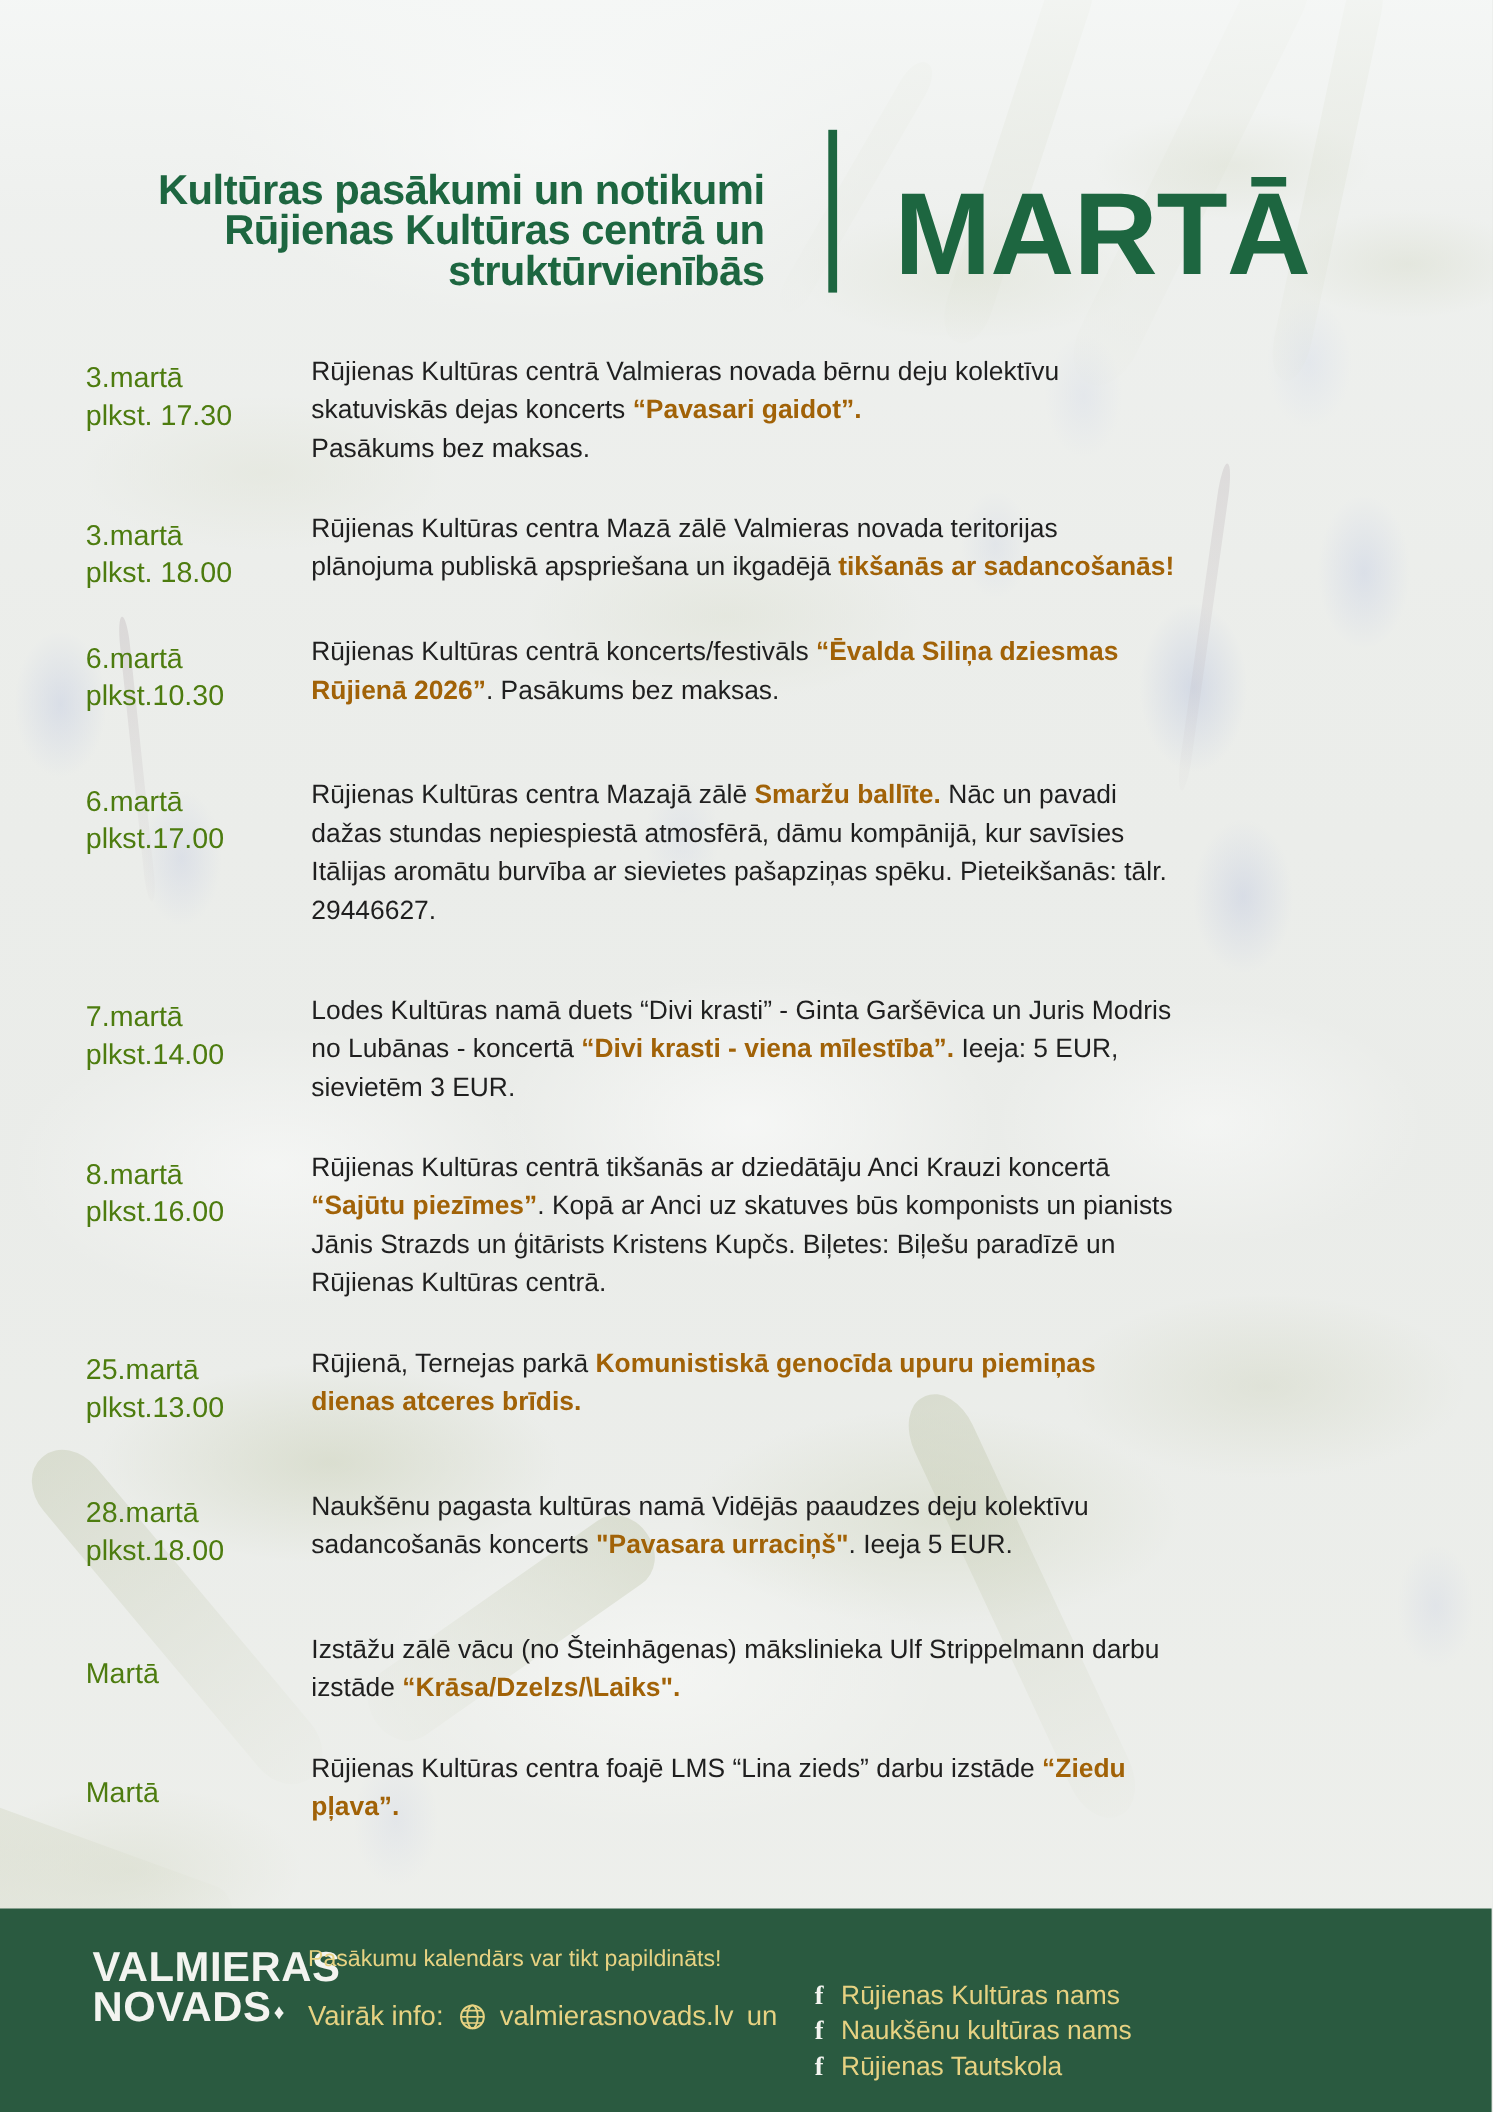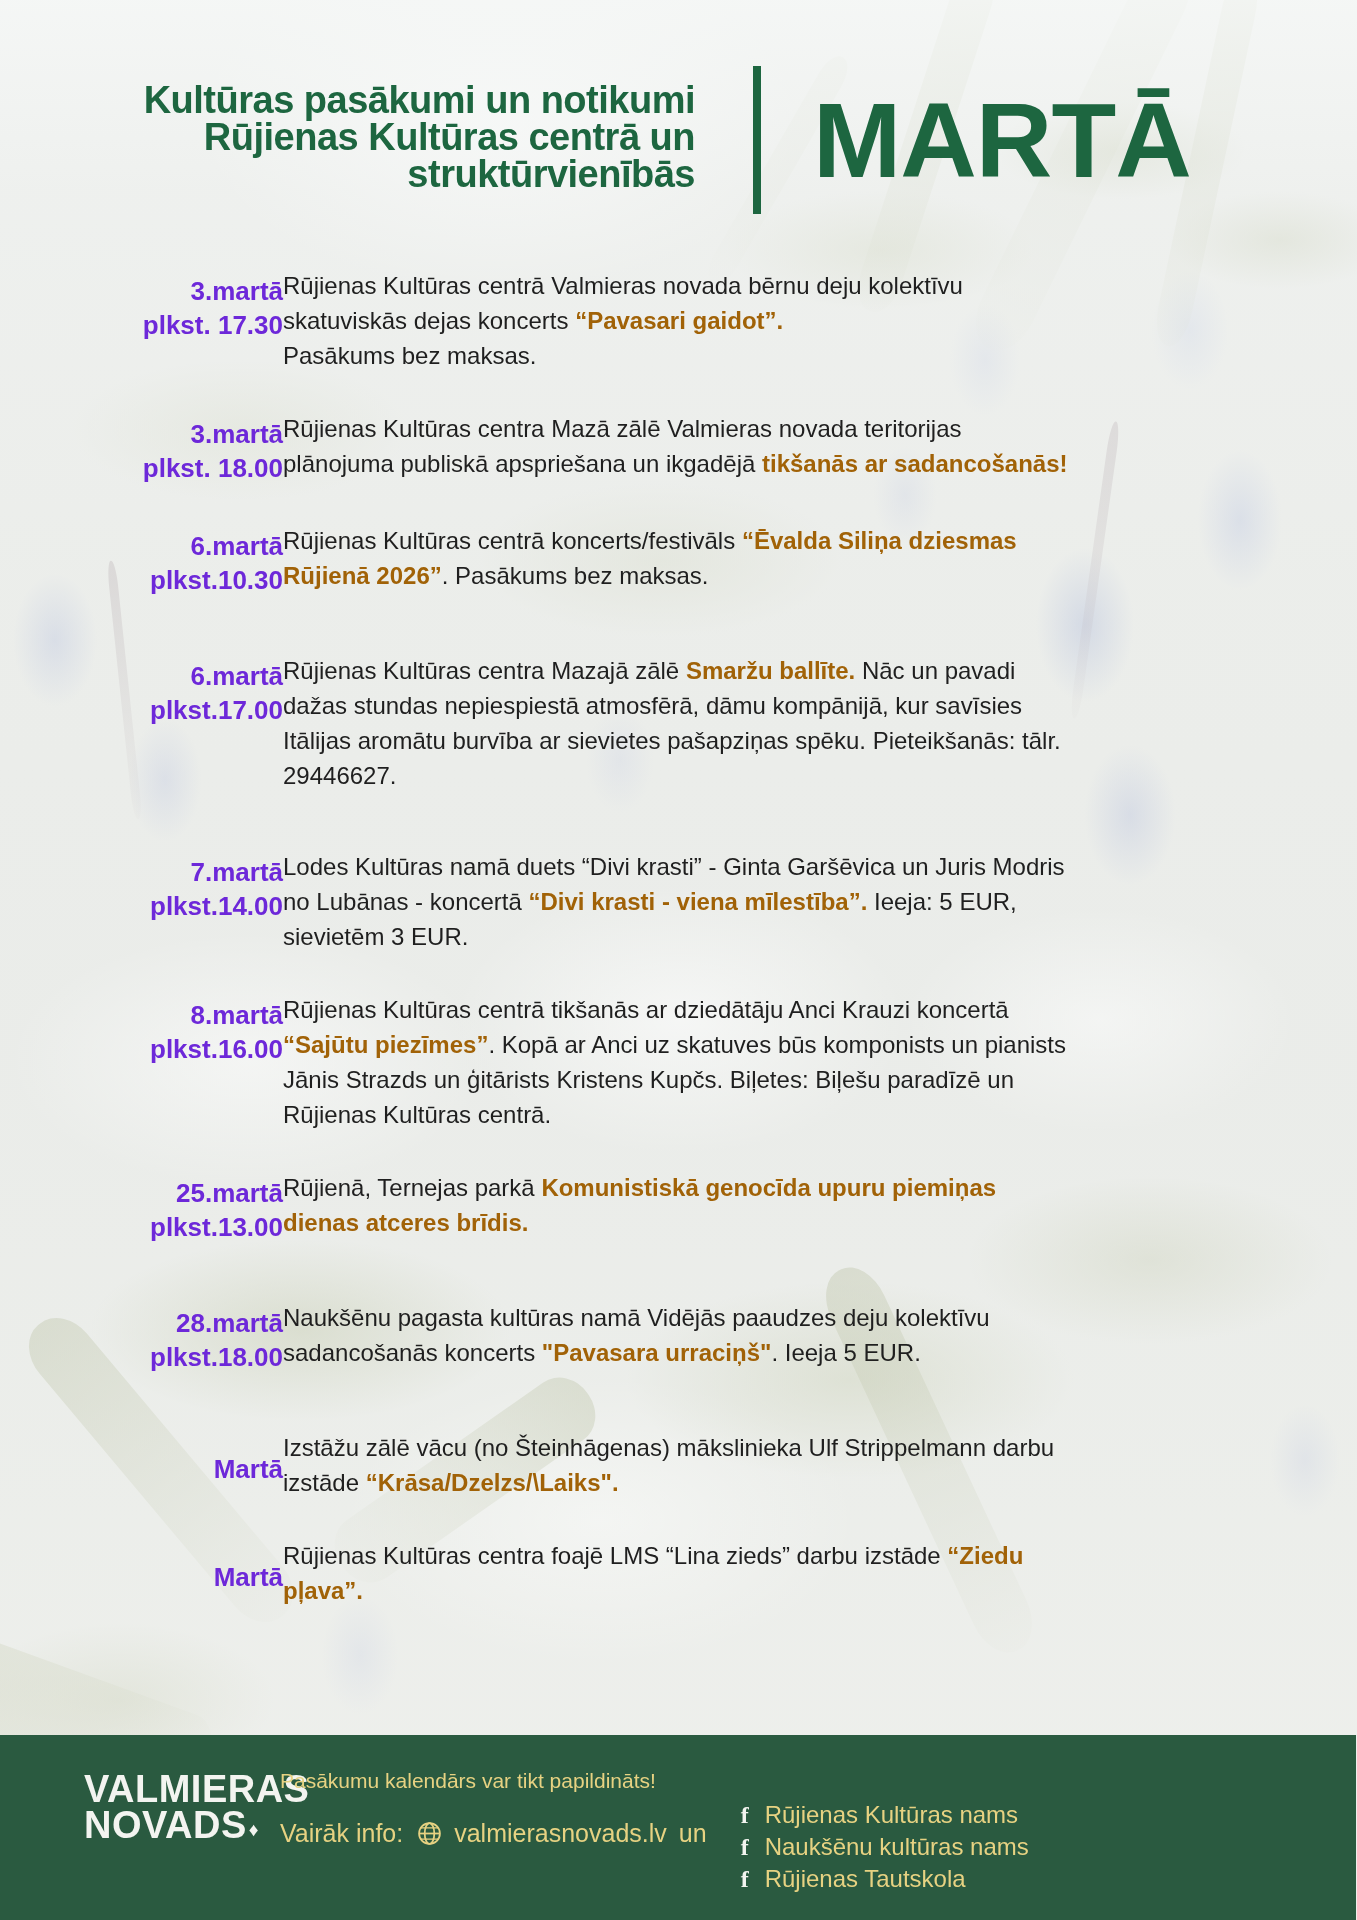--- a/index.html
+++ b/index.html
@@ -55,42 +55,41 @@
       rgba(246,248,247,.9) 0%,
       rgba(243,245,244,.6) 10%,
       rgba(240,242,240,.5) 30%,
       rgba(238,240,238,.46) 55%,
       rgba(240,242,239,.54) 78%,
       rgba(243,244,241,.6) 100%);
   }
 
   
   .content{position:relative;z-index:2;}
-  header.head{display:flex;align-items:center;padding-top:60px;}
+  header.head{display:flex;align-items:flex-end;padding-top:112px;}
   .titles{
     width:695px;flex:none;text-align:right;
     color:#1d6640;font-weight:700;
     font-size:38px;line-height:37px;letter-spacing:-.5px;
   }
   .divider{width:8px;height:148px;background:#1d6640;margin:6px 0 0 58px;flex:none;}
   .month{
     margin:6px 0 0 52px;
     font-size:106px;line-height:1;font-weight:700;
     color:#1d6640;letter-spacing:-1px;
   }
 
   
   .events{padding:54px 0 0 78px;}
   .row{display:flex;margin-bottom:38px;}
   .row.gap-lg{margin-bottom:56px;}
   .date{
     width:205px;flex:none;
-    font-size:26px;line-height:34px;font-weight:700;color:#6d28d9;
+    font-size:26px;line-height:34px;font-weight:400;color:#4d7c0f;
     padding-top:6px;
-    text-align:right;
   }
   .date.mid{padding-top:22px;}
   .desc{
     width:790px;margin:0;
     font-size:24px;line-height:35px;color:#1f1f1f;
   }
   .desc b{font-weight:700;color:#a16207;}
 
   
   footer.foot{

